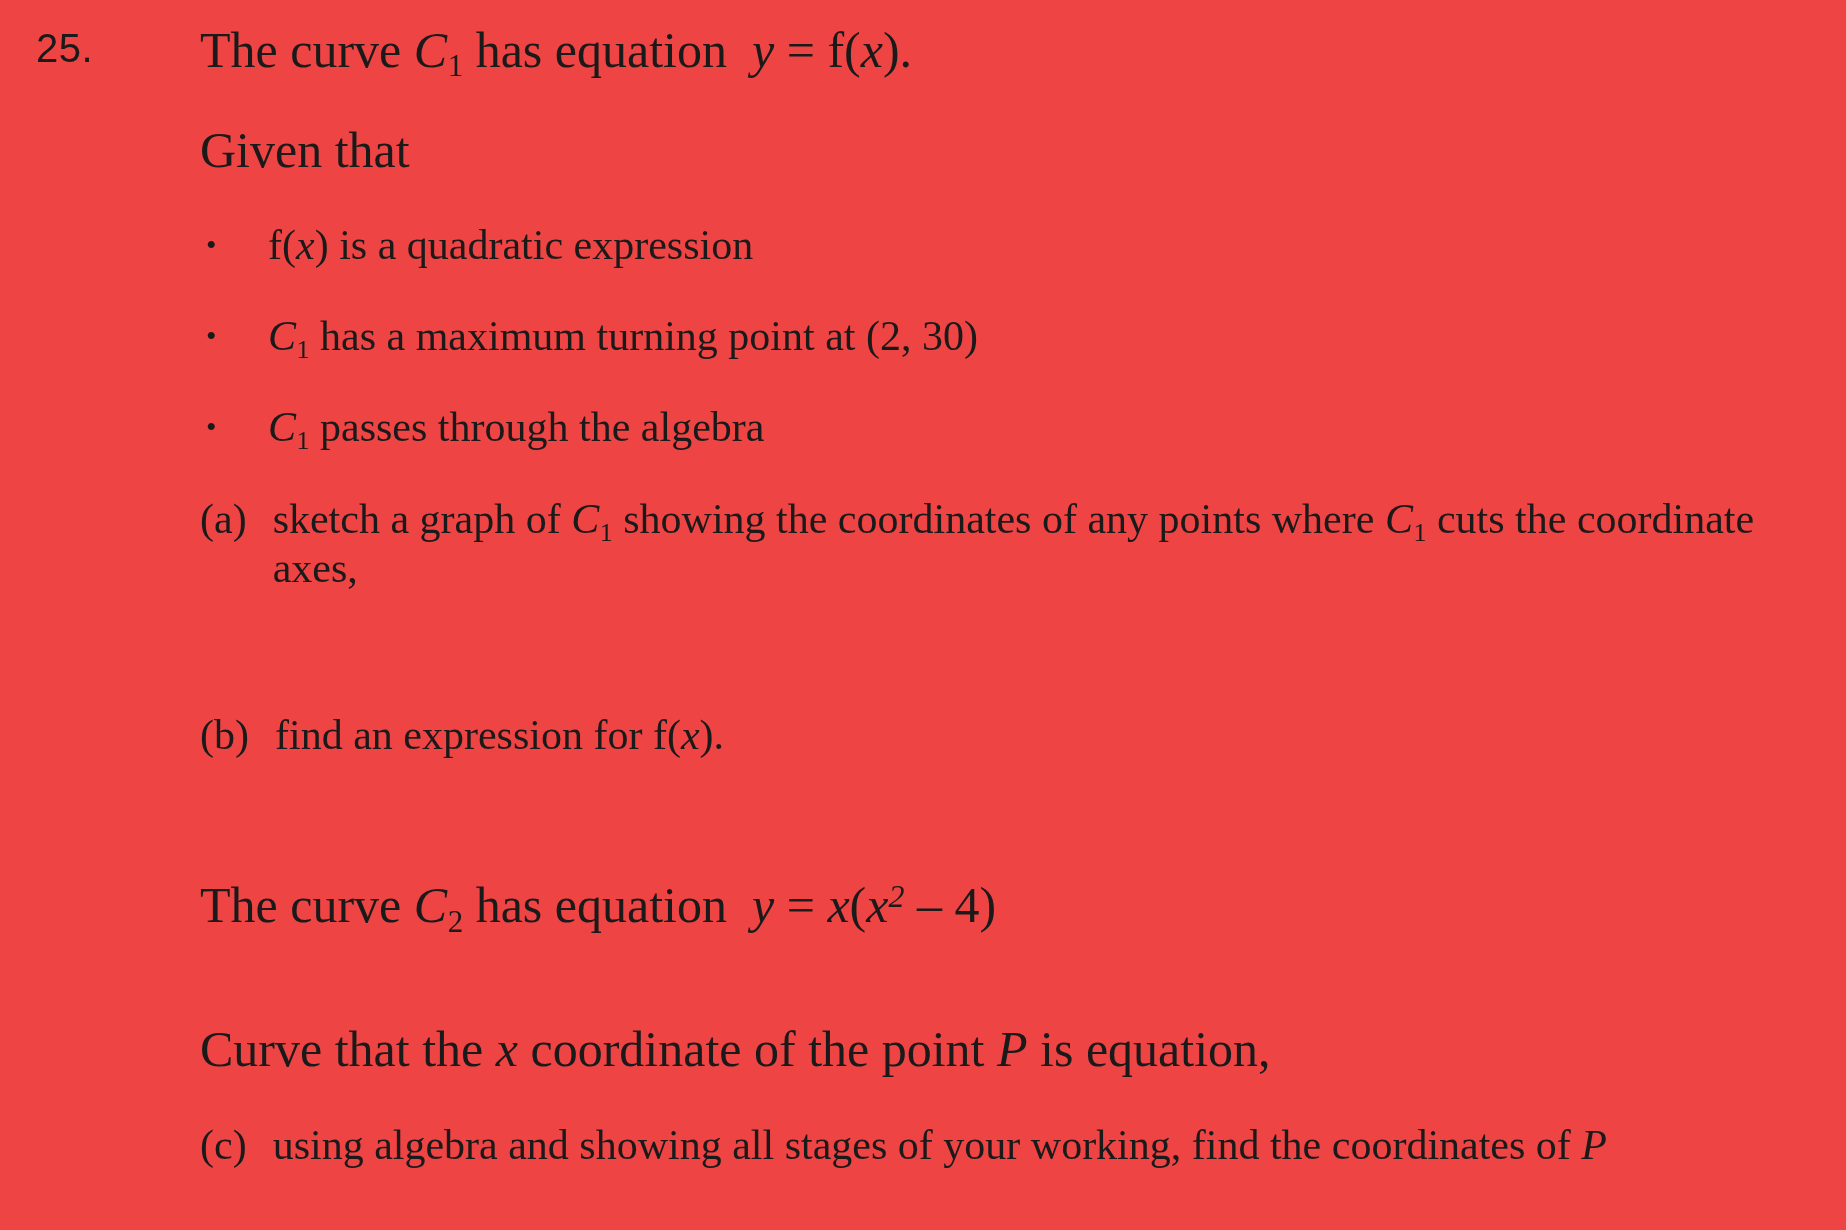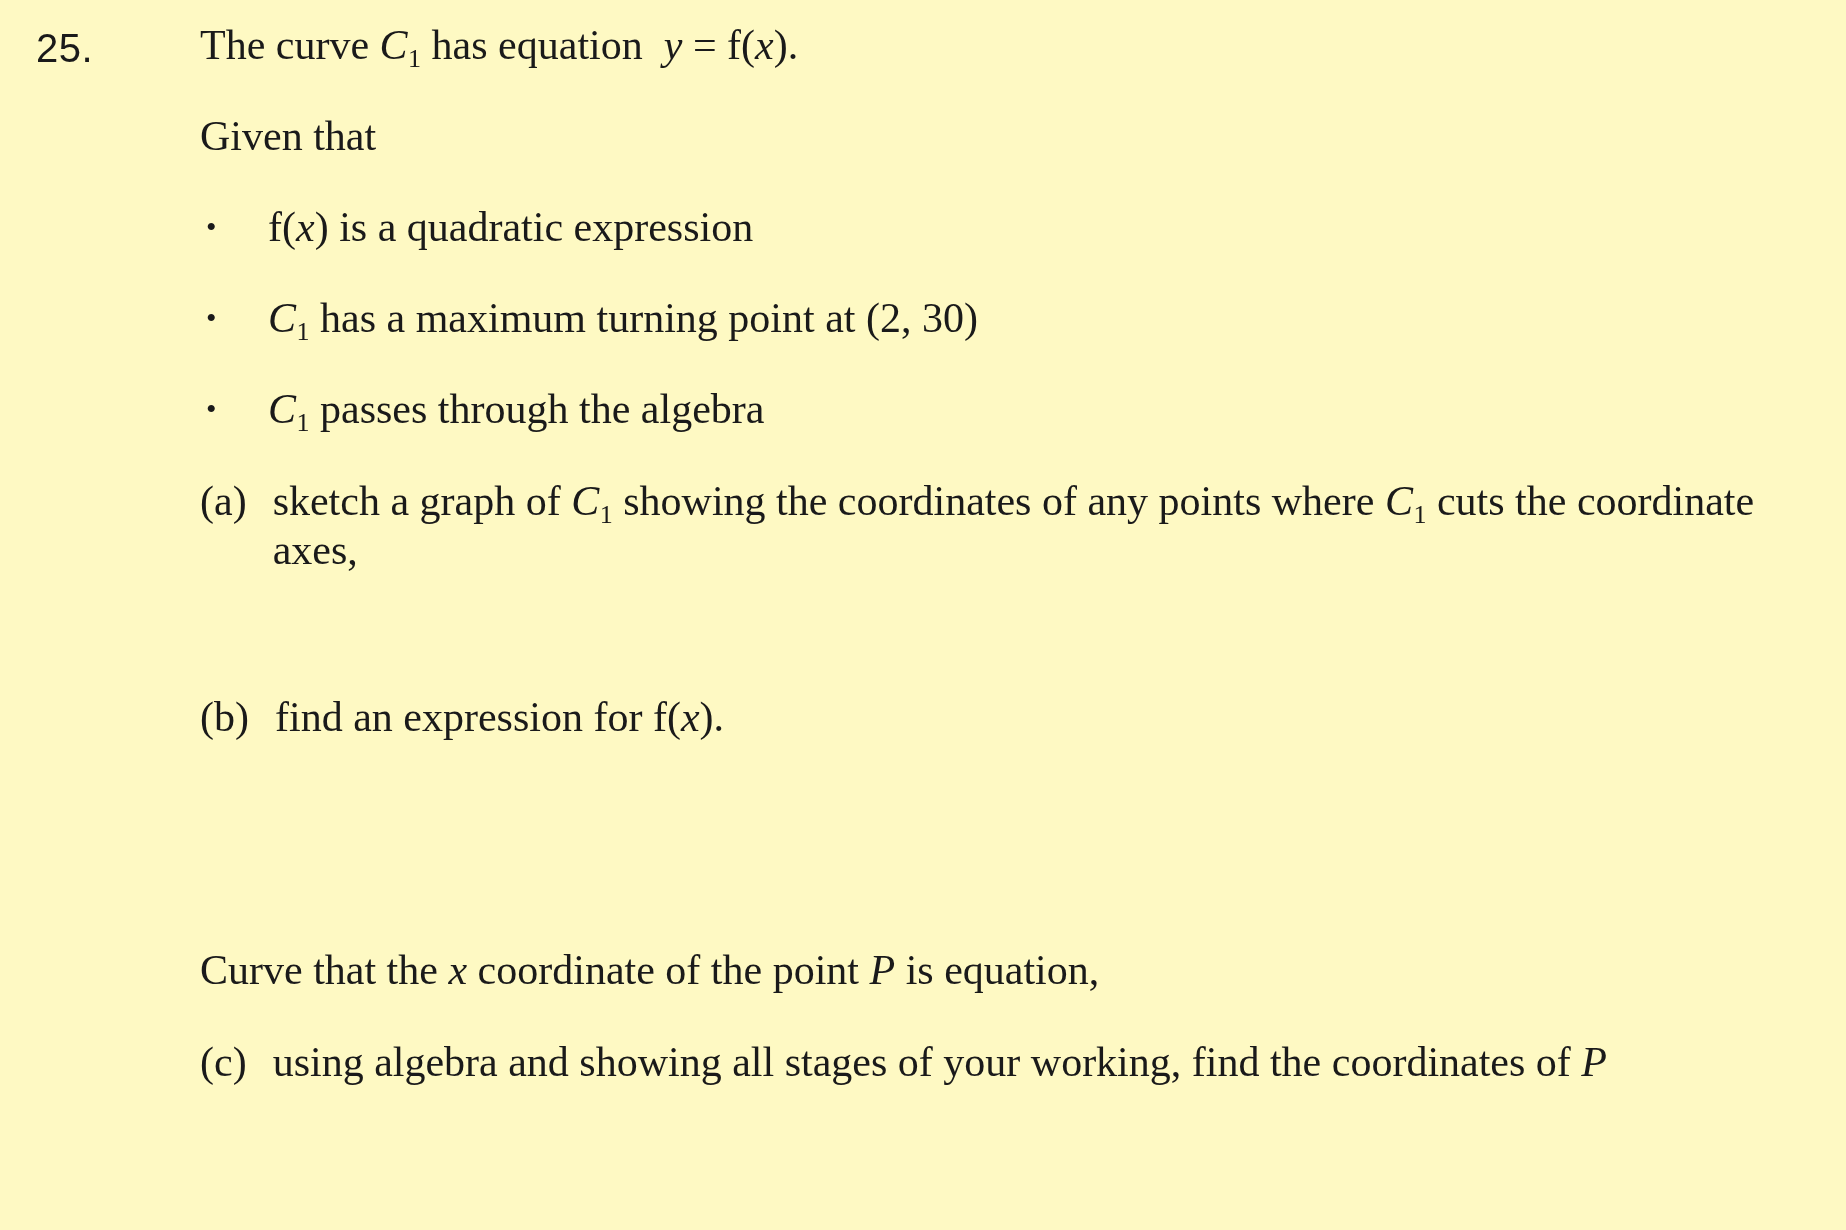--- a/index.html
+++ b/index.html
@@ -10,21 +10,21 @@
   }
   body {
     font-family: "Liberation Serif", "DejaVu Serif", serif;
     color: #1a1a1a;
     -webkit-font-smoothing: antialiased;
   }
   .page {
     position: relative;
     width: 1846px;
     height: 1230px;
-    background: #fef9c3;
+    background: #ef4444;
     overflow: hidden;
   }
 
   
   .qnum {
     position: absolute;
     left: 36px;
     top: 28px;
     font-family: "Liberation Sans", "DejaVu Sans", sans-serif;
     font-size: 40px;
@@ -35,21 +35,21 @@
 
   
   .body-col {
     position: absolute;
     left: 200px;
     top: 22px;
     width: 1620px;
   }
 
   .line {
-    font-size: 42px;
+    font-size: 50px;
     line-height: 1.12;
     color: #1a1a1a;
     white-space: nowrap;
   }
   .gap-md  { height: 44px; }
   .gap-xl  { height: 118px; }
 
   
   .bullets {
     margin: 0;
@@ -179,20 +179,29 @@
     <div class="gap-xl"></div>
 
     <div class="part-row">
       <span class="part-label">(b)</span>
       <span class="part-body"><span>find an expression for</span>
         <span class="nb"><span class="mfn">f</span><span>(</span><span class="mvar">x</span><span>)</span><span>.</span></span></span>
     </div>
 
     <div class="gap-xl"></div>
 
+    <div class="line">
+      <span>The curve</span>
+      <span class="mvar nb"><span>C</span><sub>2</sub></span>
+      <span>has equation</span>
+      <span class="eq">&nbsp;<span class="mvar">y</span>
+        <span>=</span>
+        <span class="mvar">x</span><span>(</span><span class="mvar">x</span><sup>2</sup>
+        <span>–</span> 4<span>)</span></span>
+    </div>
 
     <div class="gap-md"></div>
 
 
     <div class="gap-md"></div>
 
     <div class="line">
       <span>Curve that the</span>
       <span class="mvar">x</span>
       <span>coordinate of the point</span>

